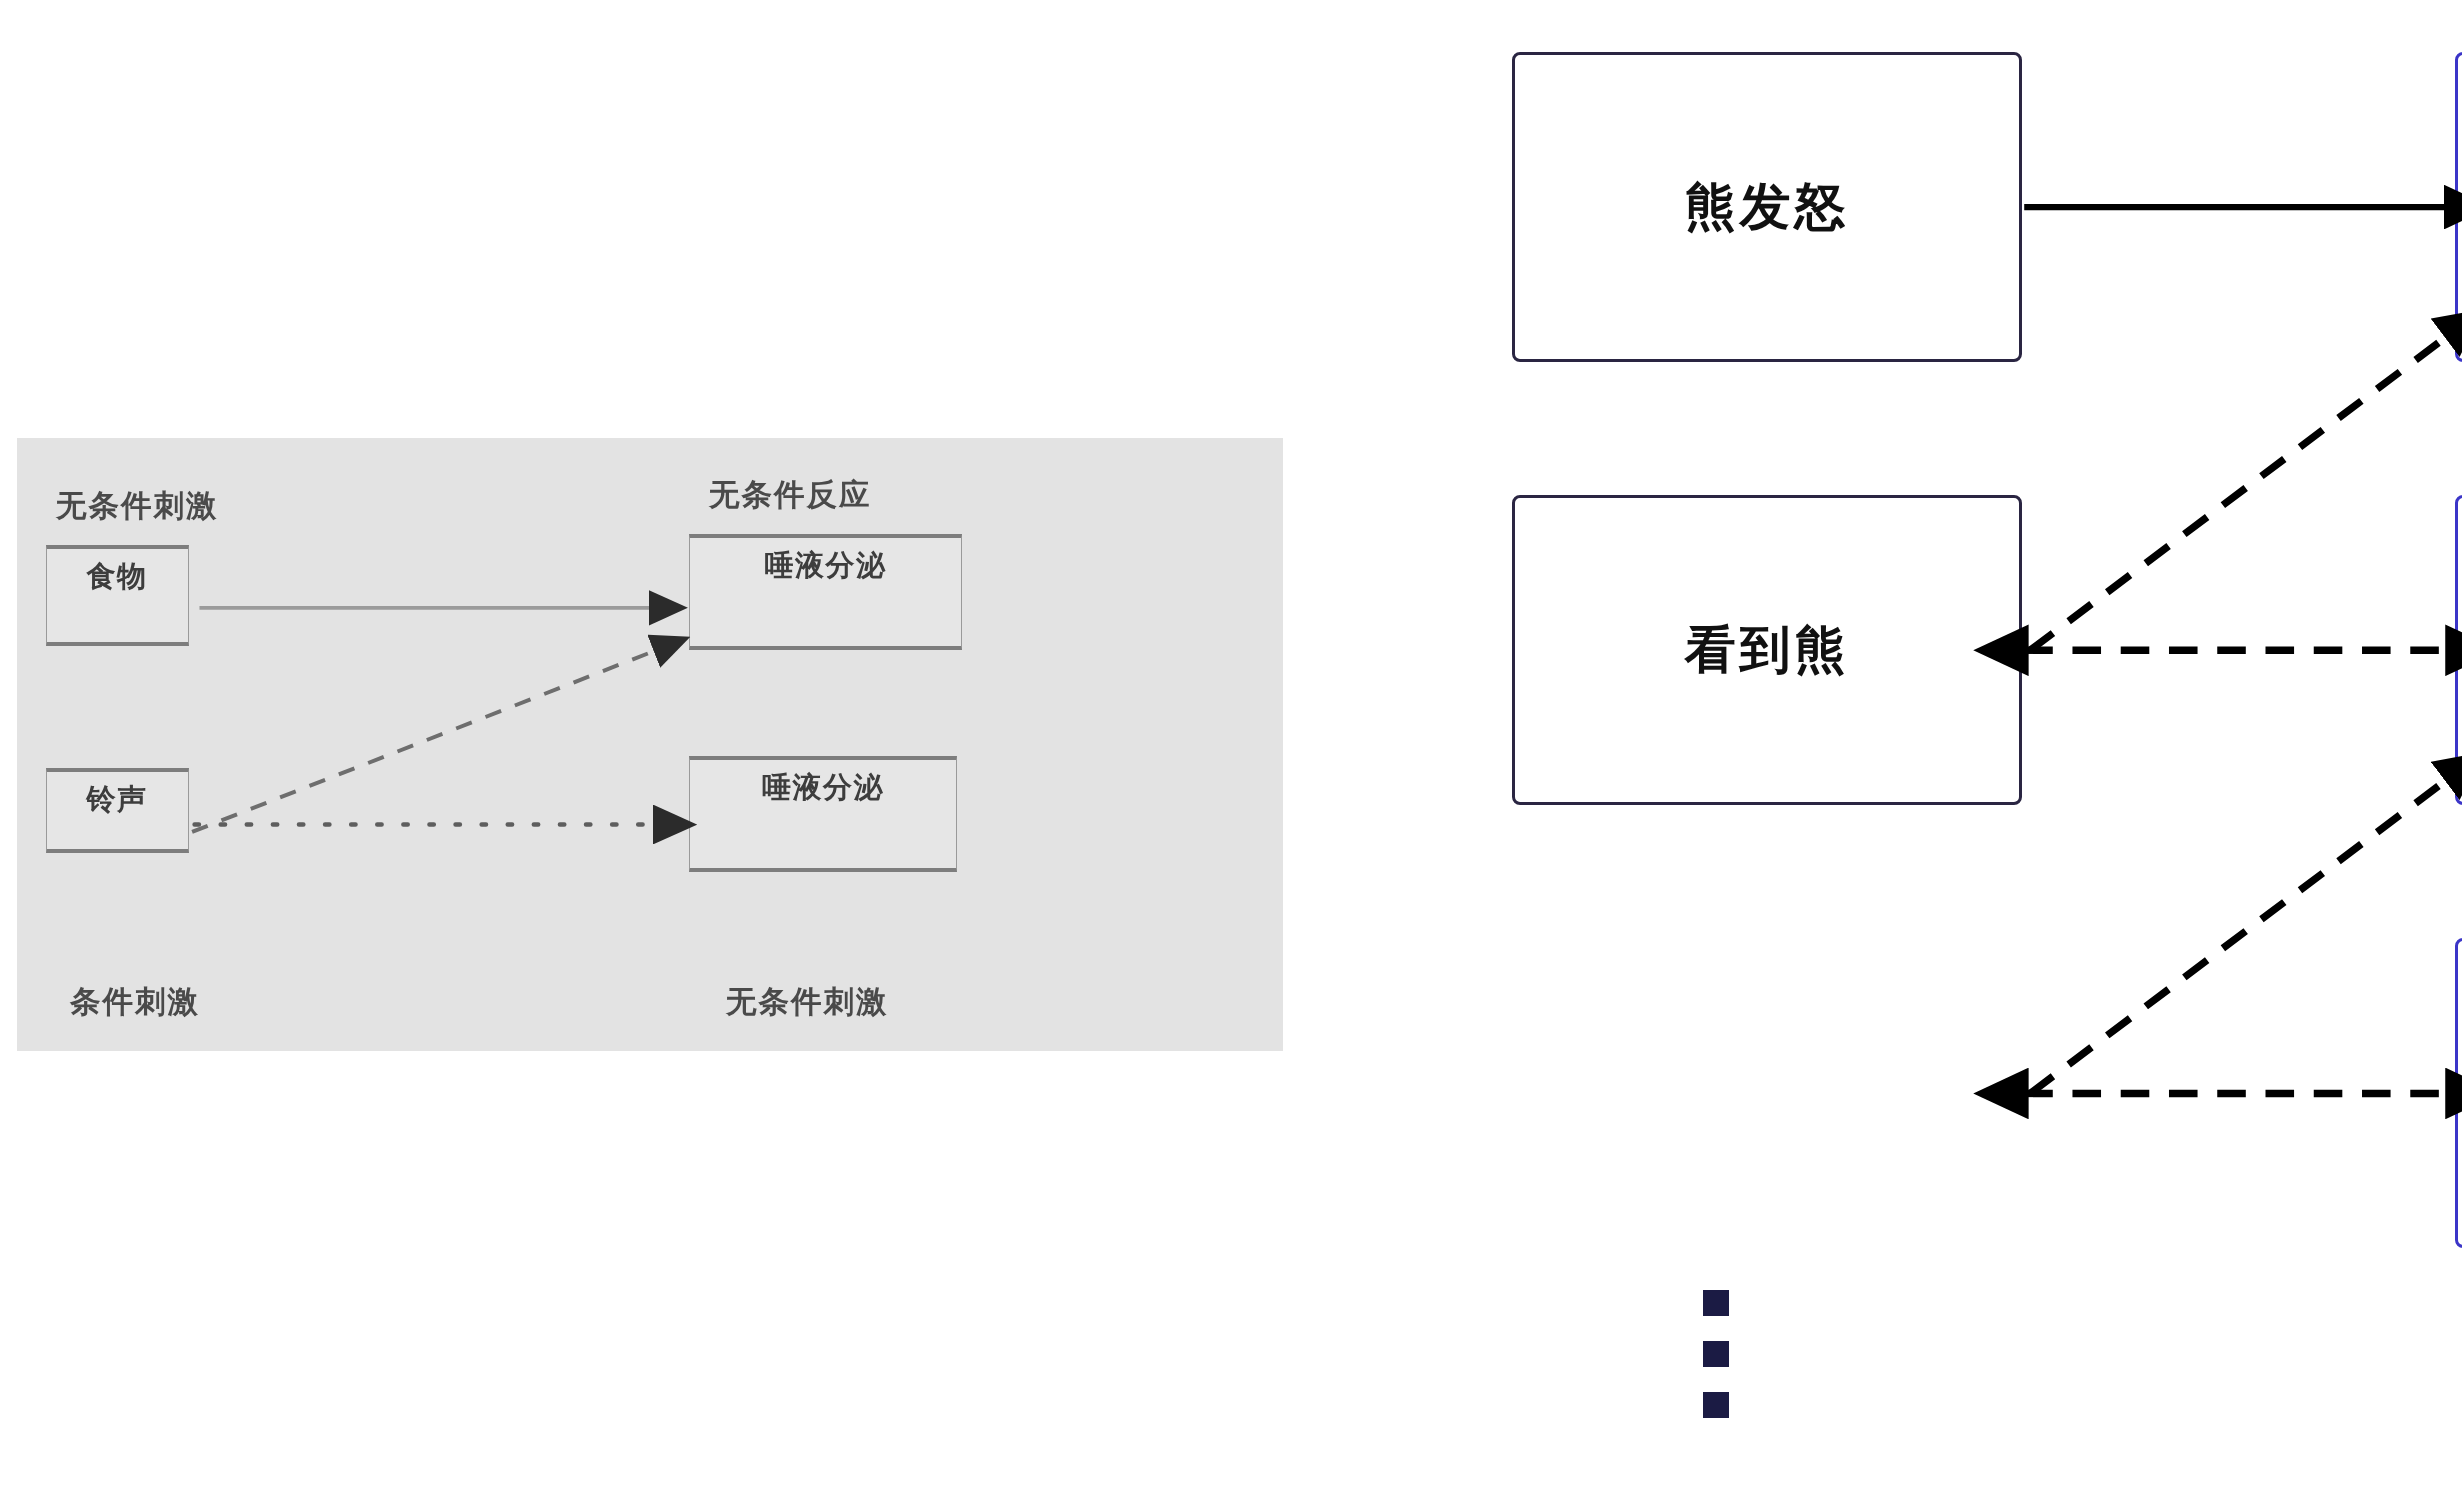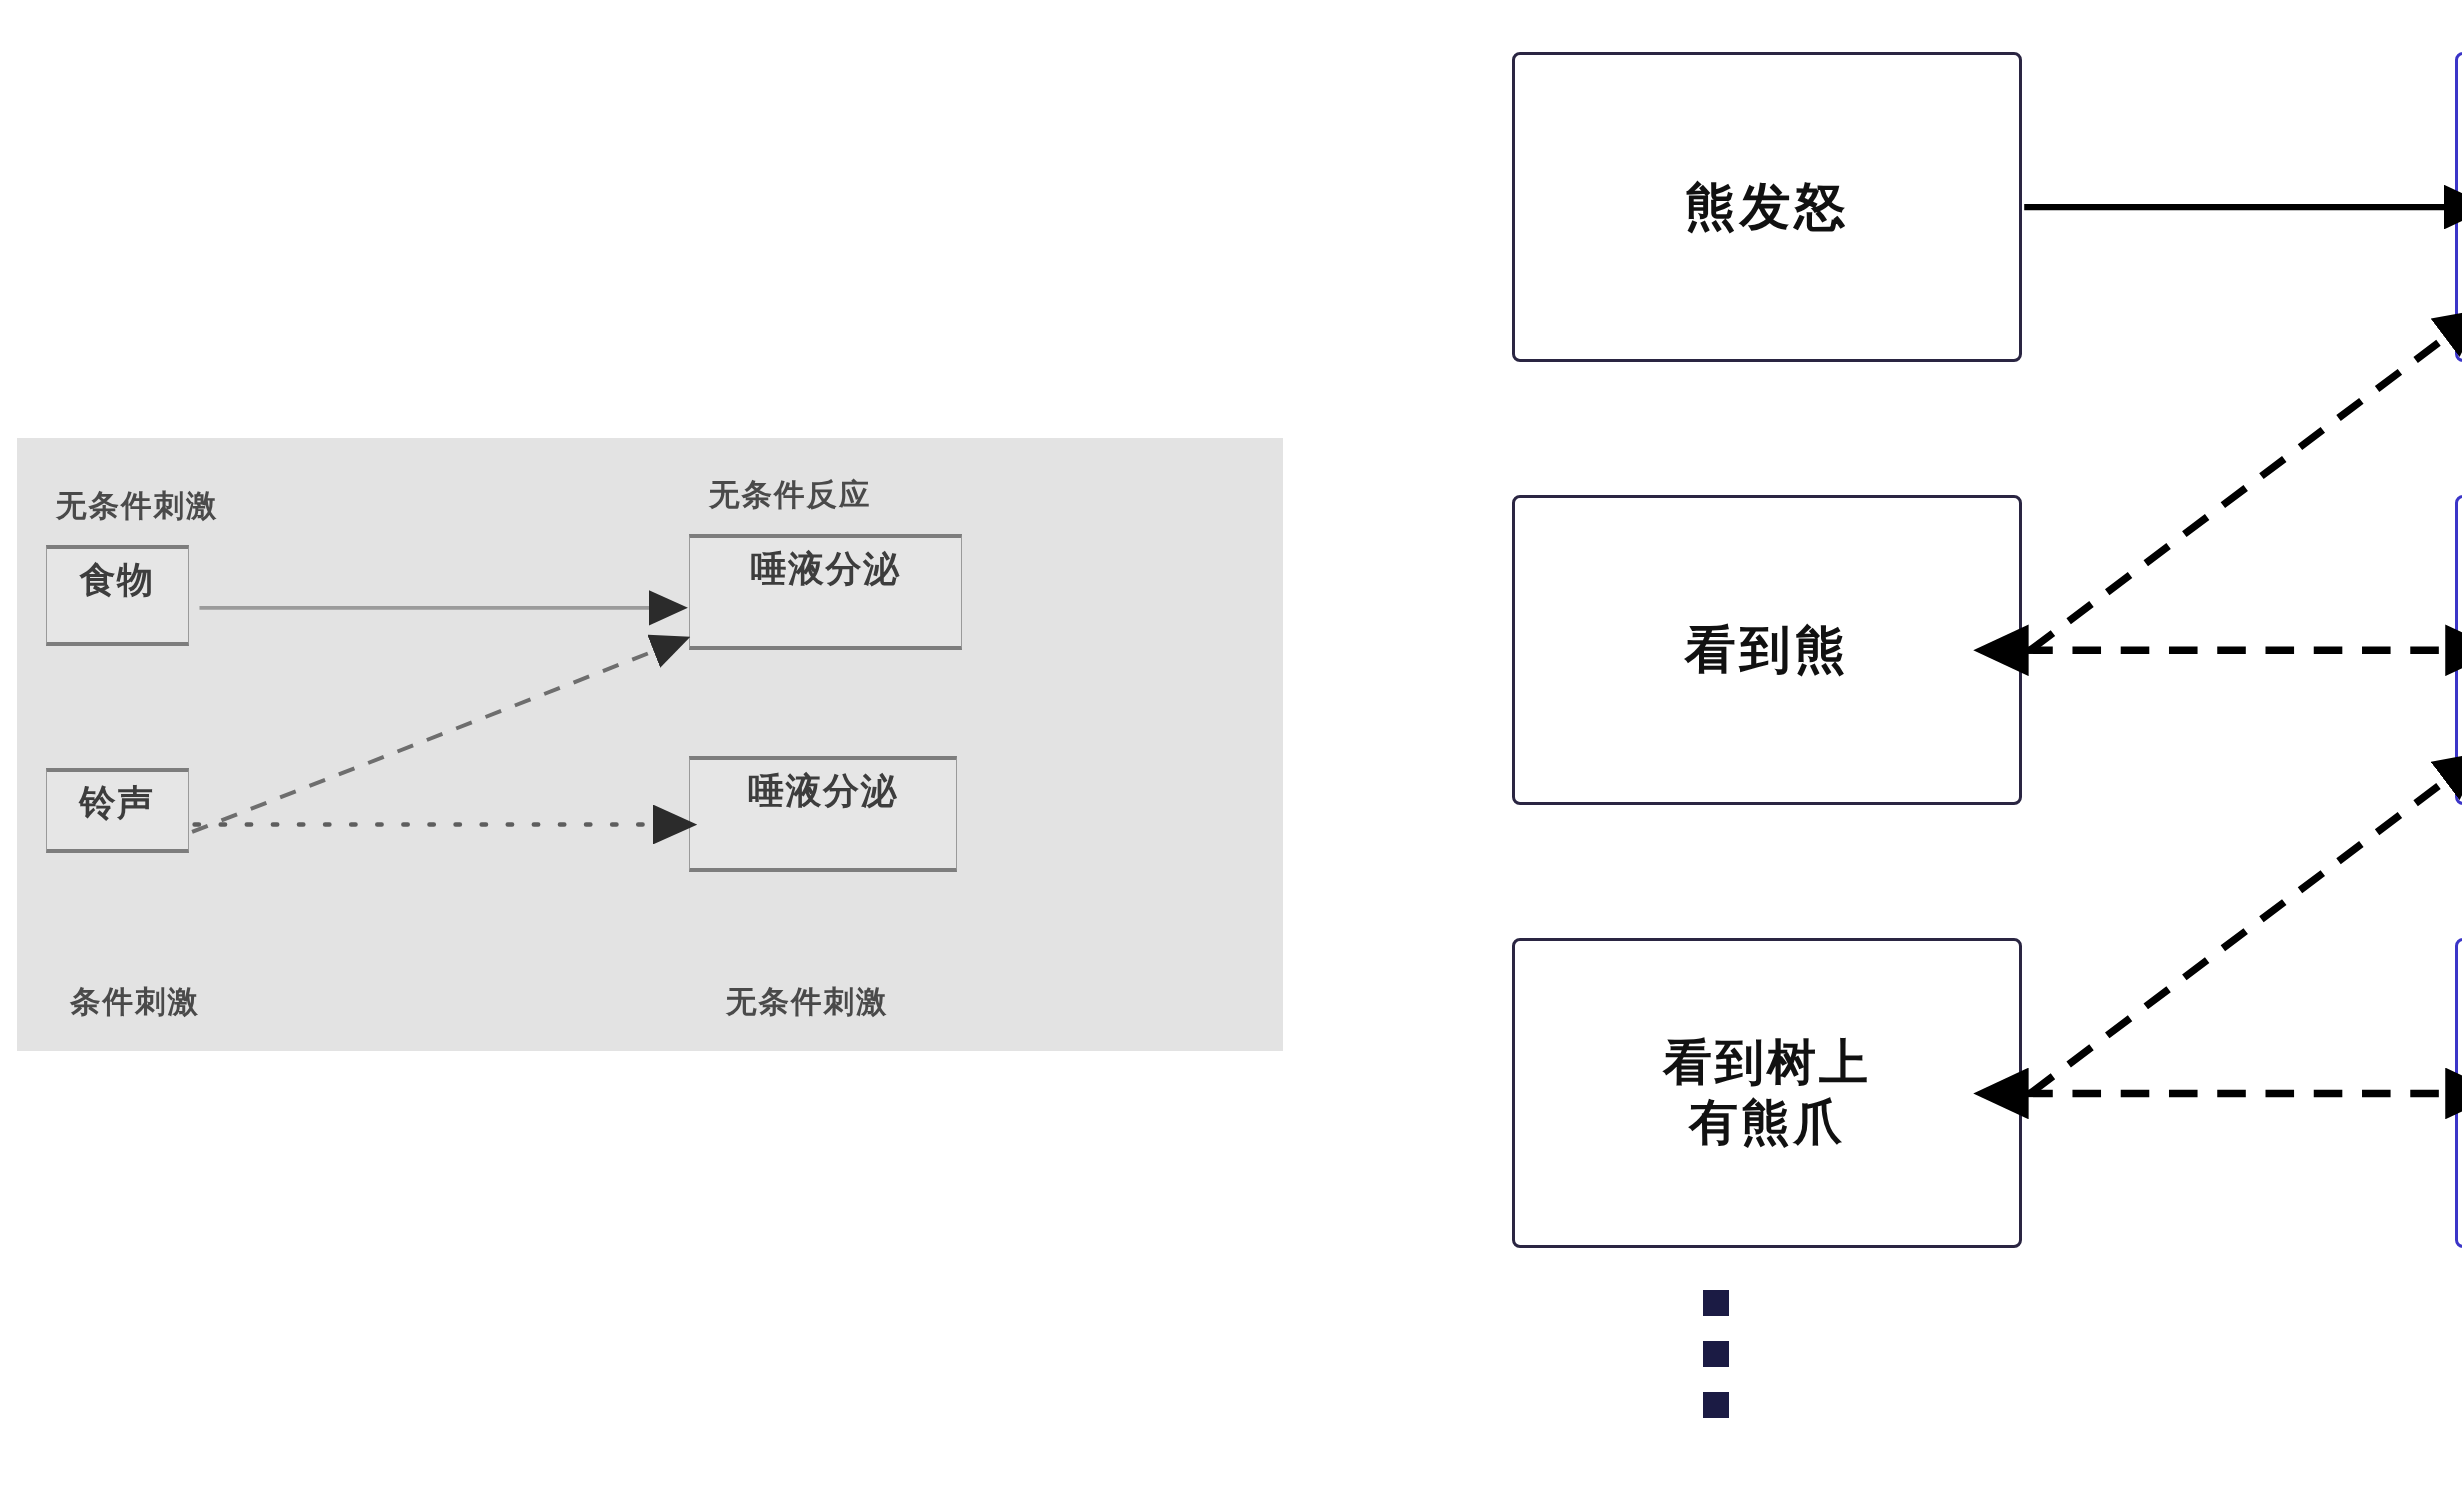--- a/index.html
+++ b/index.html
@@ -25,21 +25,21 @@
   #pav-lbl-cs   {left:53px; top:544px;}
   #pav-lbl-cr   {left:709px;top:544px;}
 
   .pav-box{
     position:absolute;background:#e6e6e6;
     border:1.5px solid #9a9a9a;
     border-top:4.4px solid #7d7d7d;
     border-bottom:4.4px solid #7d7d7d;
     display:flex;align-items:flex-start;justify-content:center;
     color:#3d3d3d;font-weight:bold;letter-spacing:1.5px;
-    font-size:36px;line-height:1.12;padding-top:10.8px;box-sizing:border-box;
+    font-size:29px;line-height:1.12;padding-top:10.8px;box-sizing:border-box;
     font-family:"DejaVu Sans","Liberation Sans",sans-serif;
   }
   #pav-box-food  {left:28.6px;  top:107px; width:143px;height:101px;}
   #pav-box-bell  {left:28.6px;  top:330px; width:143px;height:85px;}
   #pav-box-sal1  {left:672px;top:96px; width:273px;height:116px;}
   #pav-box-sal2  {left:672px;top:318px; width:268px;height:116px;}
 
   #pav-svg{position:absolute;left:0;top:0;width:1266px;height:613px;}
 
   
@@ -129,26 +129,20 @@
     </div>
 
     <div class="td-box left-col" id="td-box-see-bear">
       <span class="cn">看到熊</span>
     </div>
 
     <div class="td-box right-col" id="td-box-vsprime">
       
     </div>
 
-    <div class="td-box left-col" id="td-box-claw">
-      <span class="cn two-line">
-        <span>看到树上</span><br>
-        <span>有熊爪</span>
-      </span>
-    </div>
 
     <div class="td-box right-col" id="td-box-vs">
       
     </div>
 
     <svg id="td-svg" viewBox="0 0 3763 3041">
       <defs>
         <marker id="tdHead" markerWidth="7.5" markerHeight="7" refX="0.6" refY="3.5" orient="auto">
           <path d="M0,0 L7.5,3.5 L0,7 Z" fill="#000"></path>
         </marker>

